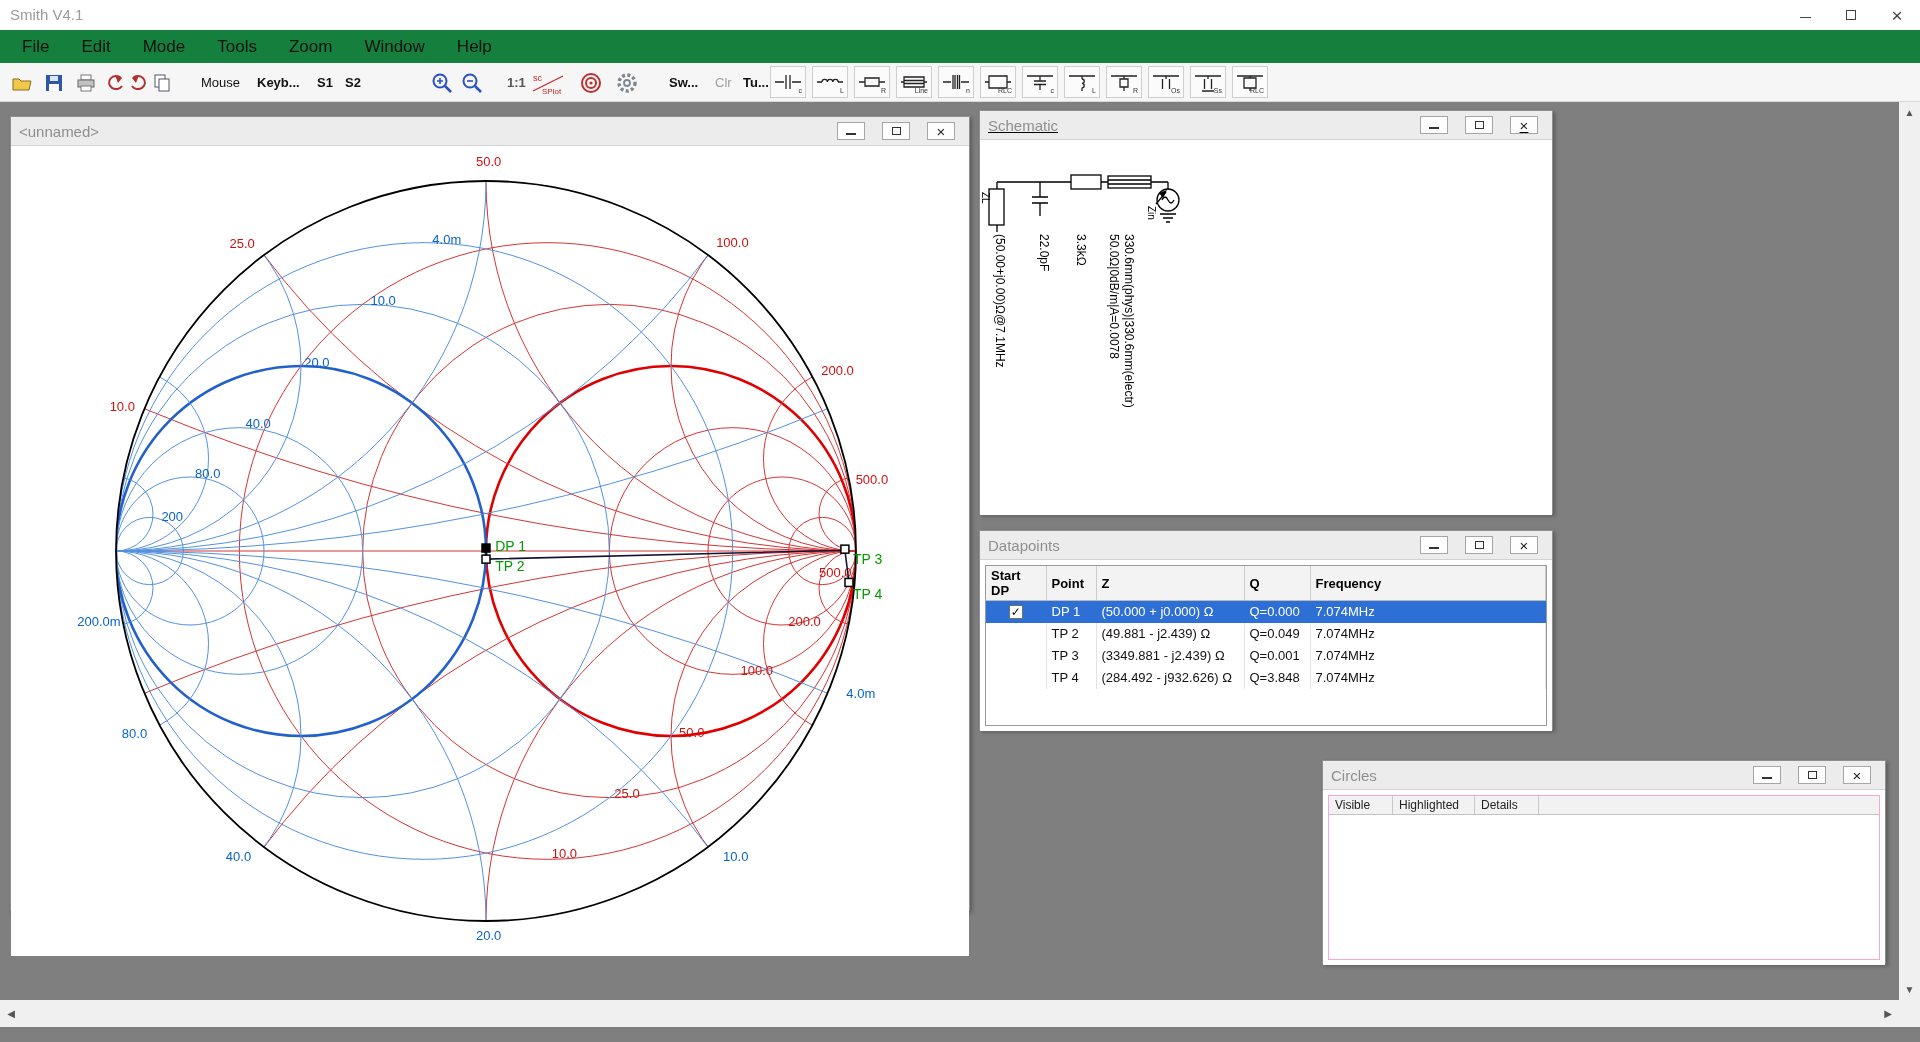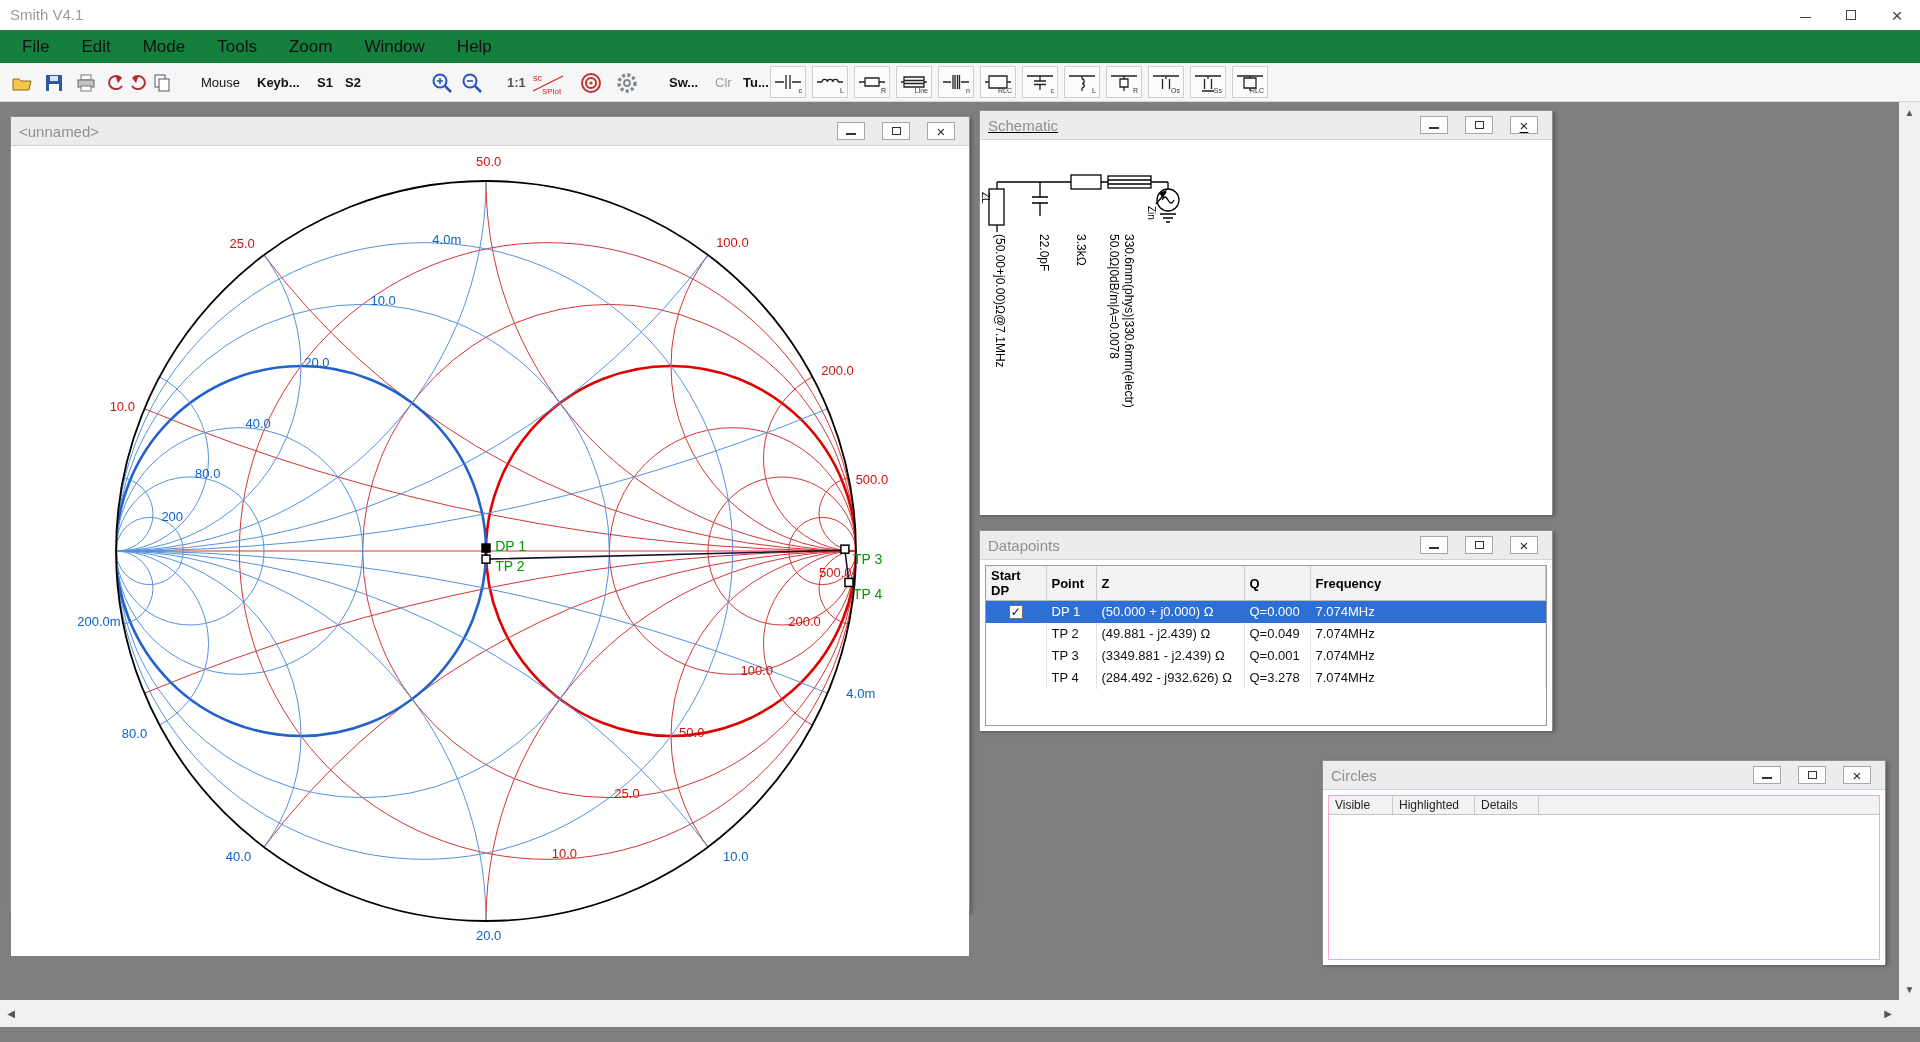--- a/index.html
+++ b/index.html
@@ -474,21 +474,21 @@
                 <td class="c-start"></td>
                 <td>TP 3</td>
                 <td>(3349.881 - j2.439) Ω</td>
                 <td>Q=0.001</td>
                 <td>7.074MHz</td>
               </tr>
               <tr>
                 <td class="c-start"></td>
                 <td>TP 4</td>
                 <td>(284.492 - j932.626) Ω</td>
-                <td>Q=3.278</td>
+                <td>Q=3.848</td>
                 <td>7.074MHz</td>
               </tr>
             </tbody>
         </table>
       </div>
     </div>
   </div>
 
 
   <div class="cwin" id="win-circles">

